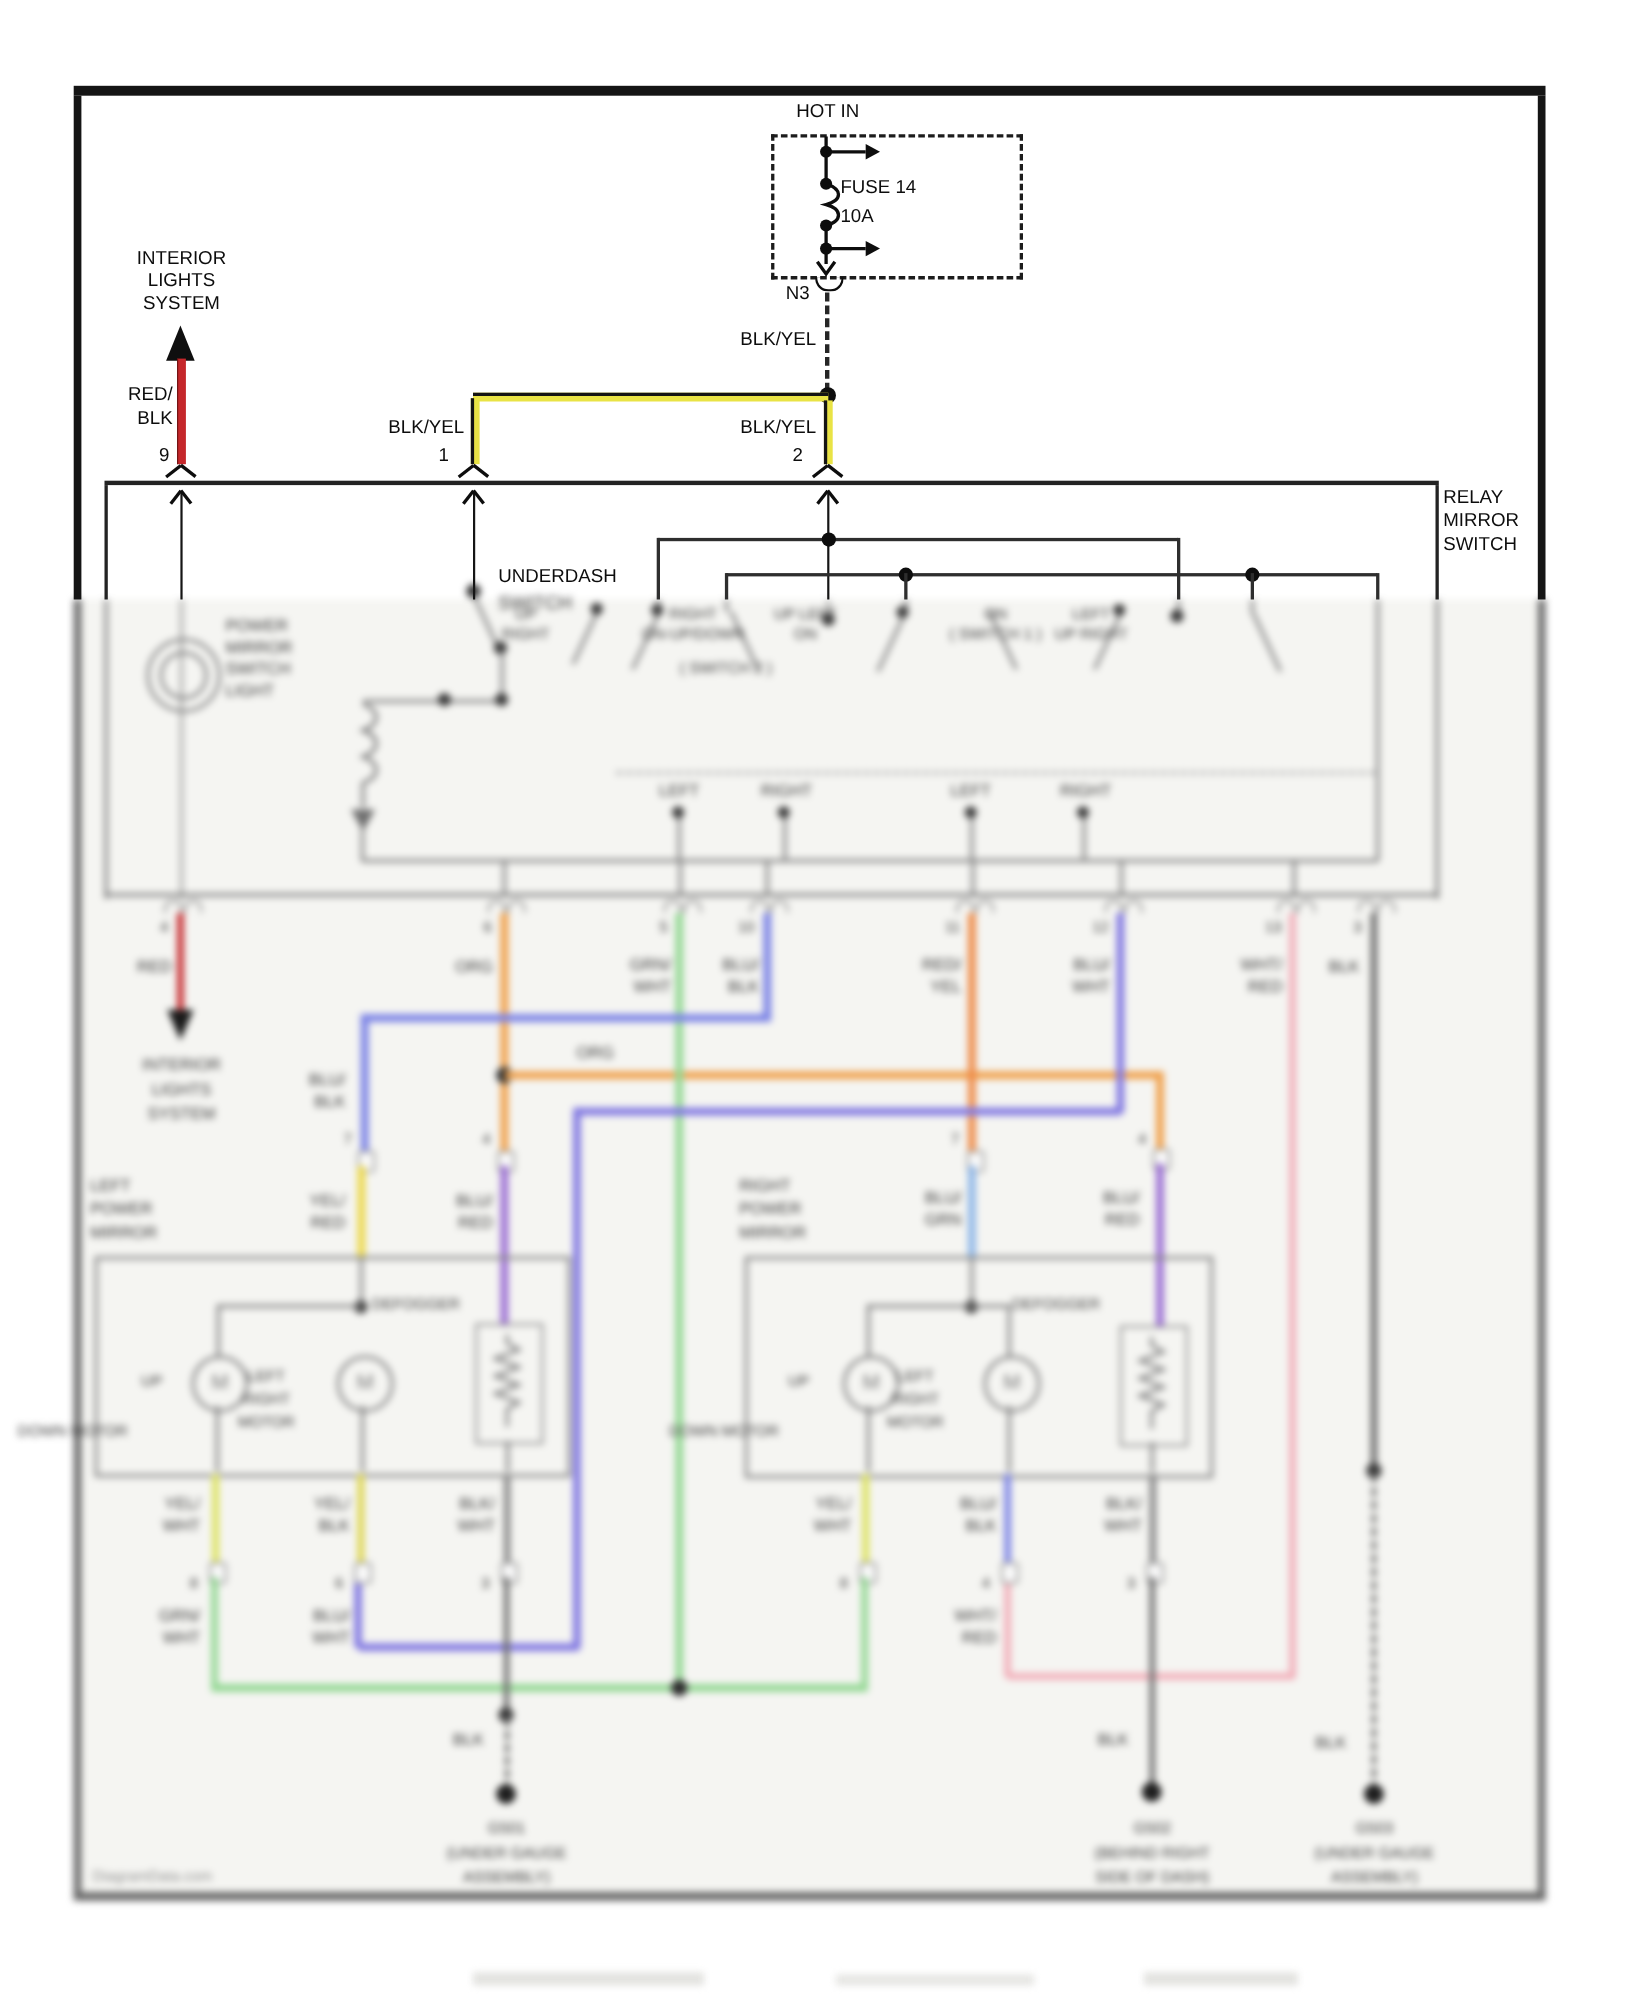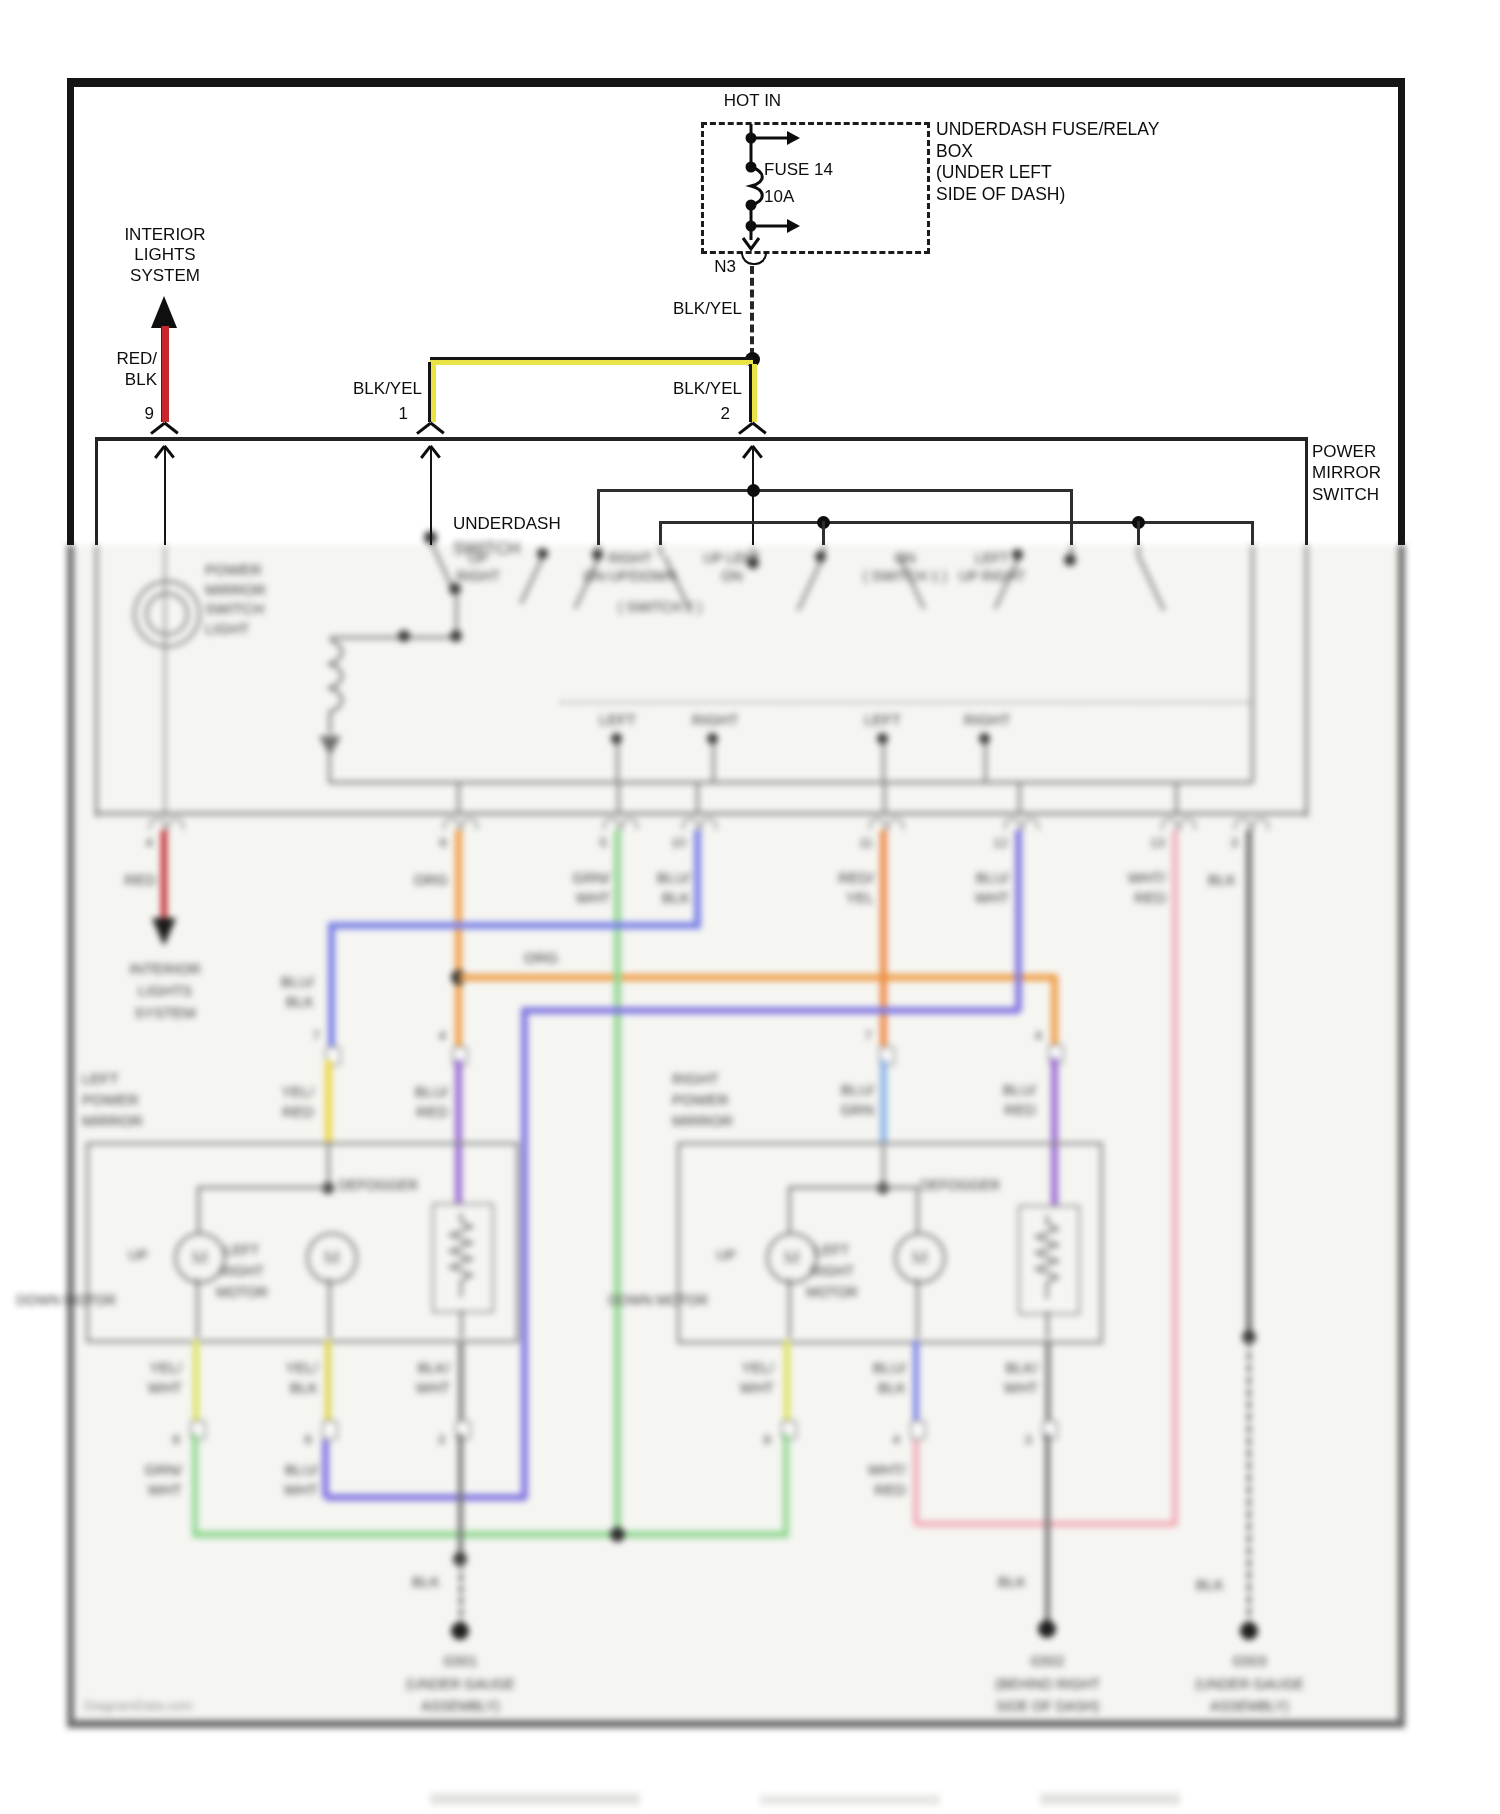--- a/index.html
+++ b/index.html
@@ -361,24 +361,20 @@
         <circle cx="16" cy="106" r="5.5" fill="#0d0d0d"></circle>
     <line x1="16" y1="18" x2="52" y2="18" stroke="#0d0d0d" stroke-width="3"></line>
     <polygon points="52,11 52,25 65,18" fill="#0d0d0d"></polygon>
     <line x1="16" y1="106" x2="52" y2="106" stroke="#0d0d0d" stroke-width="3"></line>
     <polygon points="52,99 52,113 65,106" fill="#0d0d0d"></polygon>
     <path d="M16,47 C31,52 31,62 16,66 C31,70 31,81 16,85" fill="none" stroke="#0d0d0d" stroke-width="3"></path>
     <polyline points="8,118 16,129 24,118" fill="none" stroke="#0d0d0d" stroke-width="3"></polyline>
   </svg>
   <div class="lbl" style="left:764px;top:160px">FUSE 14</div>
   <div class="lbl" style="left:764px;top:187px">10A</div>
-  <div class="lbl" style="left:936px;top:119px;font-size:17.5px;line-height:1.24">UNDERDASH FUSE/RELAY
-BOX
-(UNDER LEFT
-SIDE OF DASH)</div>
 
   <div class="a" style="left:741px;top:252px;width:22px;height:11px;border:2.5px solid #0d0d0d;border-top:none;border-radius:0 0 12px 12px"></div>
   <div class="lbl r" style="left:688px;top:257px;width:48px">N3</div>
   <div class="dsh" style="left:750px;top:266px;height:90px"></div>
   <div class="lbl r" style="left:650px;top:299px;width:92px">BLK/YEL</div>
   <div class="dot" style="left:745px;top:352px;width:15px;height:15px"></div>
 
   <div class="yh" style="left:430px;top:357px;width:323px;height:5px"></div>
   <div class="yv" style="left:428px;top:362px;width:5px;height:60px"></div>
   <div class="yv" style="left:749px;top:364px;width:5px;height:58px"></div>
@@ -399,21 +395,21 @@
   <div class="tent" style="left:163px;top:423px;transform:rotate(52deg)"></div>
   <div class="tent" style="left:163px;top:423px;transform:rotate(-52deg)"></div>
   <div class="tent" style="left:429px;top:423px;transform:rotate(52deg)"></div>
   <div class="tent" style="left:429px;top:423px;transform:rotate(-52deg)"></div>
   <div class="tent" style="left:751px;top:423px;transform:rotate(52deg)"></div>
   <div class="tent" style="left:751px;top:423px;transform:rotate(-52deg)"></div>
 
   <div class="a" style="left:95px;top:437px;width:1213px;height:4px;background:#232323"></div>
   <div class="a" style="left:95px;top:441px;width:3px;height:104px;background:#232323"></div>
   <div class="a" style="left:1305px;top:441px;width:3px;height:104px;background:#232323"></div>
-  <div class="lbl" style="left:1312px;top:441px;line-height:1.25">POWER
+  <div class="lbl" style="left:1312px;top:441px;line-height:1.25">RELAY
 MIRROR
 SWITCH</div>
 
   <div class="a b" style="left:163.5px;top:448px;width:2.5px;height:97px"></div>
   <div class="chev" style="left:163px;top:446px;transform:rotate(38deg)"></div>
   <div class="chev" style="left:163px;top:446px;transform:rotate(-38deg)"></div>
   <div class="a b" style="left:429.5px;top:448px;width:2.5px;height:97px"></div>
   <div class="chev" style="left:429px;top:446px;transform:rotate(38deg)"></div>
   <div class="chev" style="left:429px;top:446px;transform:rotate(-38deg)"></div>
   <div class="a b" style="left:751.5px;top:448px;width:2.5px;height:97px"></div>

